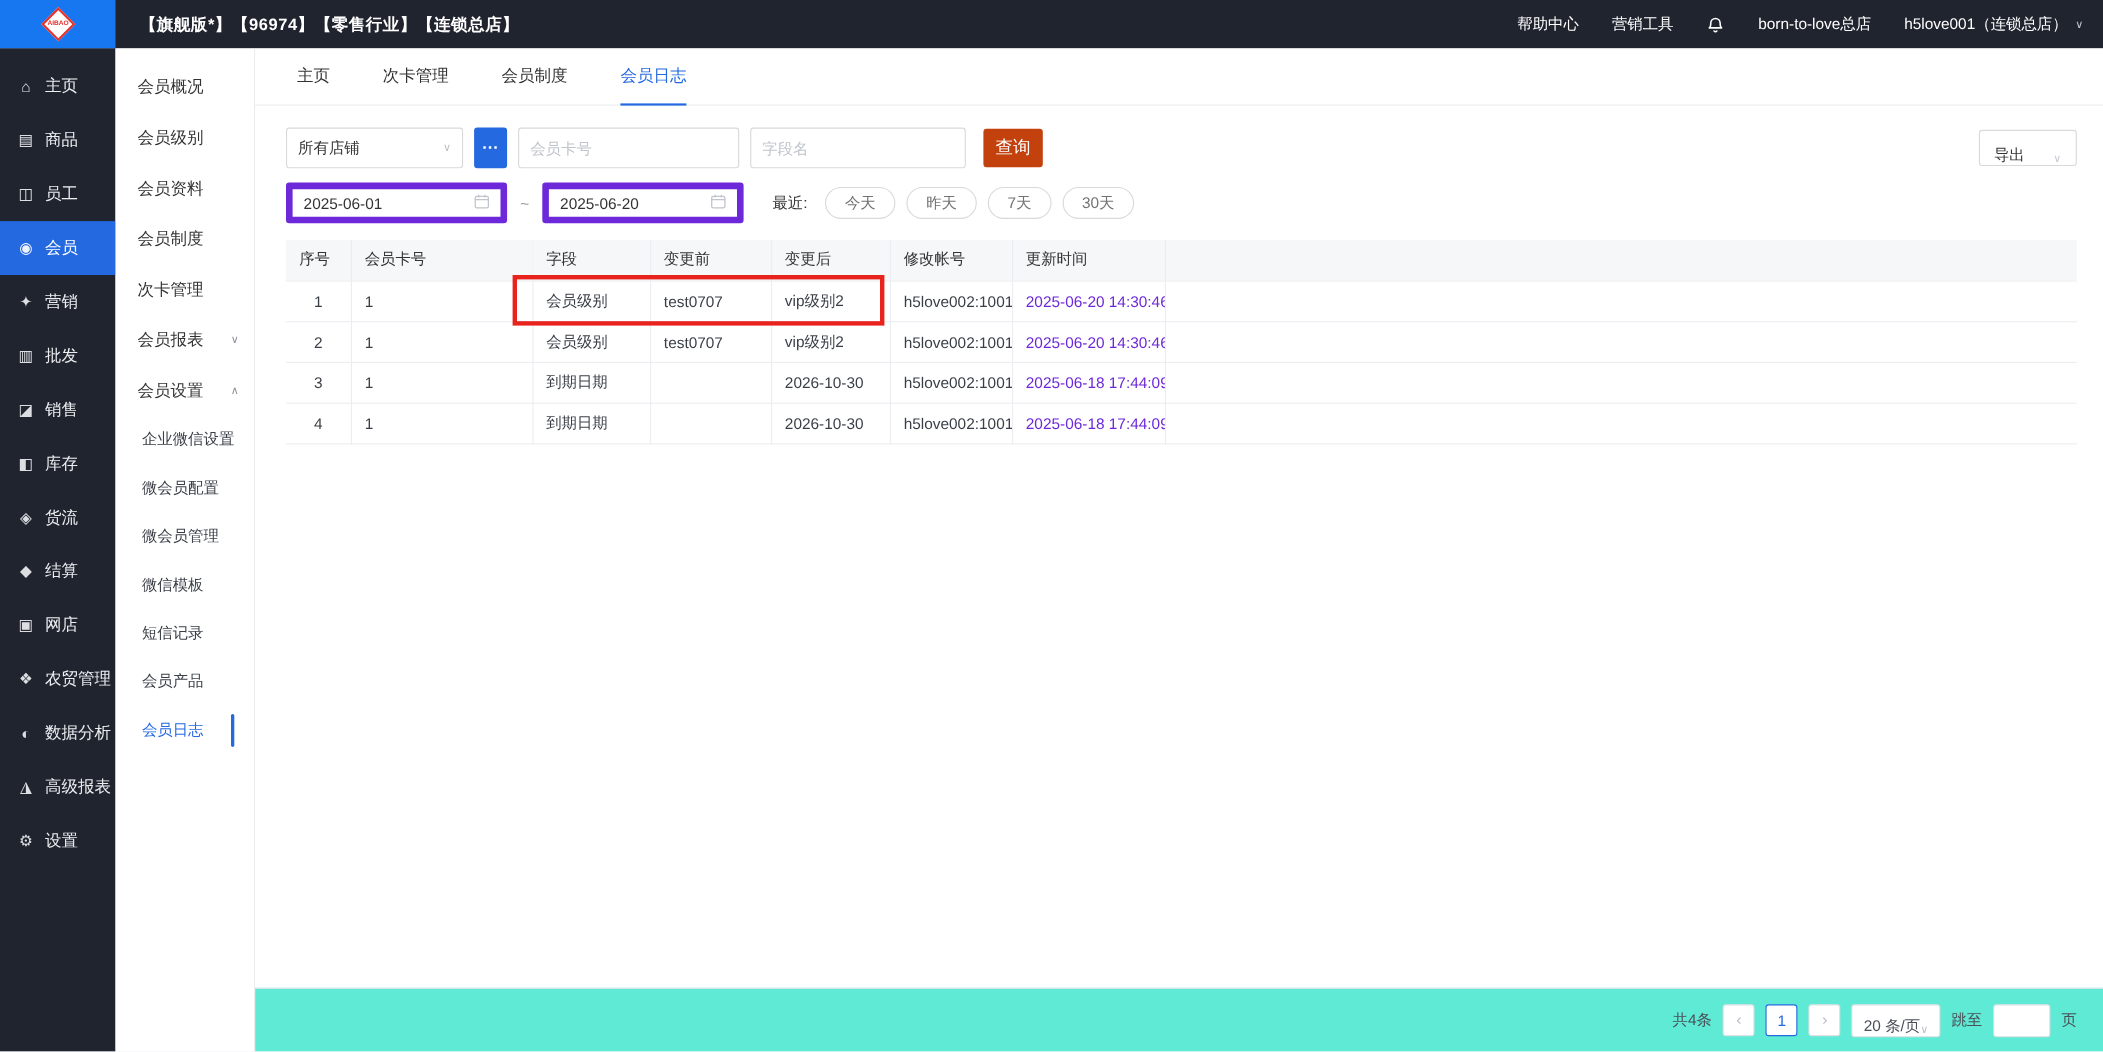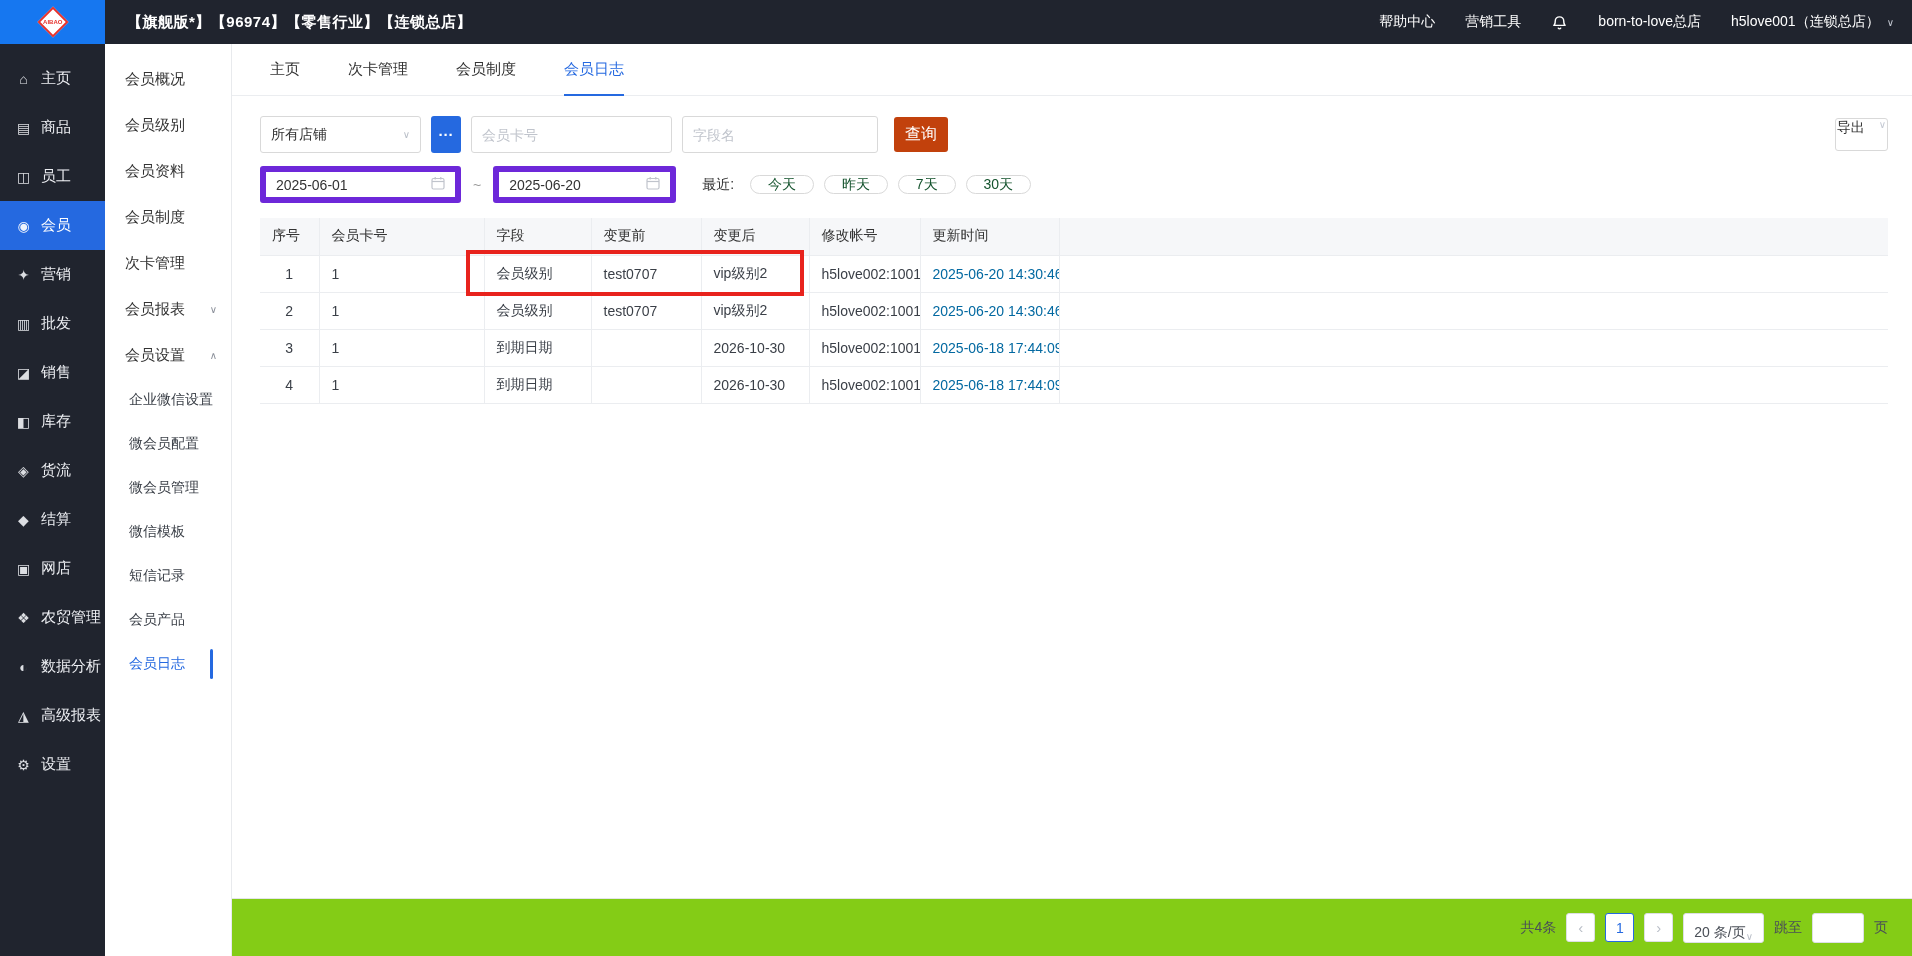--- a/index.html
+++ b/index.html
@@ -42,42 +42,42 @@
   .content { flex:1; padding:20px 24px 0 28px; min-height:0; }
   .frow { display:flex; align-items:center; gap:10px; }
   .select-box { width:161px; height:37px; border:1px solid #d9d9d9; border-radius:3px; display:flex; align-items:center; justify-content:space-between; padding:0 10px; background:#fff; cursor:pointer; }
   .select-box .chev { color:#b9bec7; }
   .more-btn { width:30px; height:37px; background:#2569e0; border:none; border-radius:3px; color:#fff; font-size:15px; font-weight:bold; cursor:pointer; }
   .text-input { height:37px; border:1px solid #d9d9d9; border-radius:3px; padding:0 10px; font-size:14px; color:#333; outline:none; font-family:inherit; }
   .text-input::placeholder { color:#c0c4cc; }
   .input-card { width:201px; }
   .input-field { width:196px; }
   .btn-primary { width:54px; height:35px; background:#c2410c; color:#fff; border:none; border-radius:3px; font-size:16px; cursor:pointer; margin-left:6px; font-family:inherit; }
-  .export-btn { margin-left:auto; height:33px; border:1px solid #d9d9d9; background:#fff; border-radius:3px; display:flex; align-items:flex-start; gap:14px; padding:0 1px; font-size:14px; color:#333; cursor:pointer; }
+  .export-btn { margin-left:auto; height:33px; border:1px solid #d9d9d9; background:#fff; border-radius:3px; display:flex; align-items:flex-end; gap:26px; padding:0 13px; font-size:14px; color:#333; cursor:pointer; }
   .frow2 { margin-top:13px; }
   .date-box { height:37px; border:6px solid #6d28d9; border-radius:3px; display:flex; align-items:center; justify-content:space-between; padding:0 10px; background:#fff; cursor:pointer; }
   .date-from { width:201px; }
   .date-to { width:183px; }
   .tilde { color:#999; margin:0 2px; }
   .recent-label { margin-left:16px; }
-  .pill { height:19px; border:1px solid #d9d9d9; border-radius:18px; background:#fff; padding:0 17px; font-size:14px; color:#14532d; cursor:pointer; margin-left:6px; font-family:inherit; }
+  .pill { height:29px; border:1px solid #d9d9d9; border-radius:18px; background:#fff; padding:0 17px; font-size:14px; color:#737373; cursor:pointer; margin-left:6px; font-family:inherit; }
 
   
   .table-wrap { margin-top:15px; position:relative; }
   table { width:100%; border-collapse:collapse; table-layout:fixed; }
   th,td { height:37px; padding:0 12px; font-size:14px; text-align:left; border-bottom:1px solid #ebedf0; border-right:1px solid #ebedf0; overflow:hidden; white-space:nowrap; }
   th:last-child, td:last-child { border-right:none; }
   th { background:#f6f7f9; font-weight:400; color:#333; }
   td { color:#3a3f47; }
   td.cell-seq { text-align:center; }
-  td.cell-time { color:#0369a1; cursor:pointer; }
+  td.cell-time { color:#6d28d9; cursor:pointer; }
   .red-box { position:absolute; left:206px; top:32px; width:338px; height:46px; border:4px solid #e8231d; pointer-events:none; }
 
   
-  .pager { flex:0 0 58px; background:#84cc16; border-top:1px solid #e3e5e9; display:flex; align-items:center; justify-content:flex-end; gap:10px; padding-right:24px; color:#4a4f57; font-size:14px; }
+  .pager { flex:0 0 58px; background:#5eead4; border-top:1px solid #e3e5e9; display:flex; align-items:center; justify-content:flex-end; gap:10px; padding-right:24px; color:#4a4f57; font-size:14px; }
   .page-btn { width:29px; height:29px; border:1px solid #dcdfe4; background:#fff; border-radius:3px; display:flex; align-items:center; justify-content:center; color:#b9bec7; cursor:pointer; font-size:15px; }
   .page-btn.current { border-color:#2569e0; color:#2569e0; font-size:14px; }
   .size-select { height:30px; border:1px solid #dcdfe4; background:#fff; border-radius:3px; display:flex; align-items:flex-end; padding:0 10px; cursor:pointer; }
   .size-select .chev { color:#b9bec7; }
   .jump-input { width:52px; height:30px; border:1px solid #dcdfe4; border-radius:3px; background:#fff; outline:none; text-align:center; font-family:inherit; font-size:14px; }
 </style>
 </head>
 <body>
 
 <div class="page">

